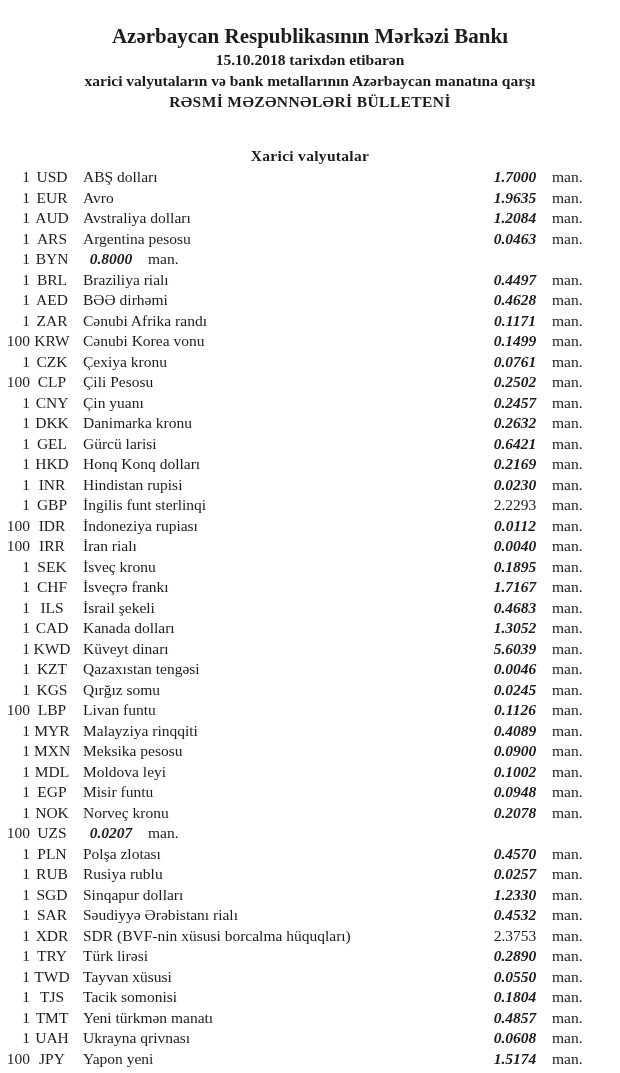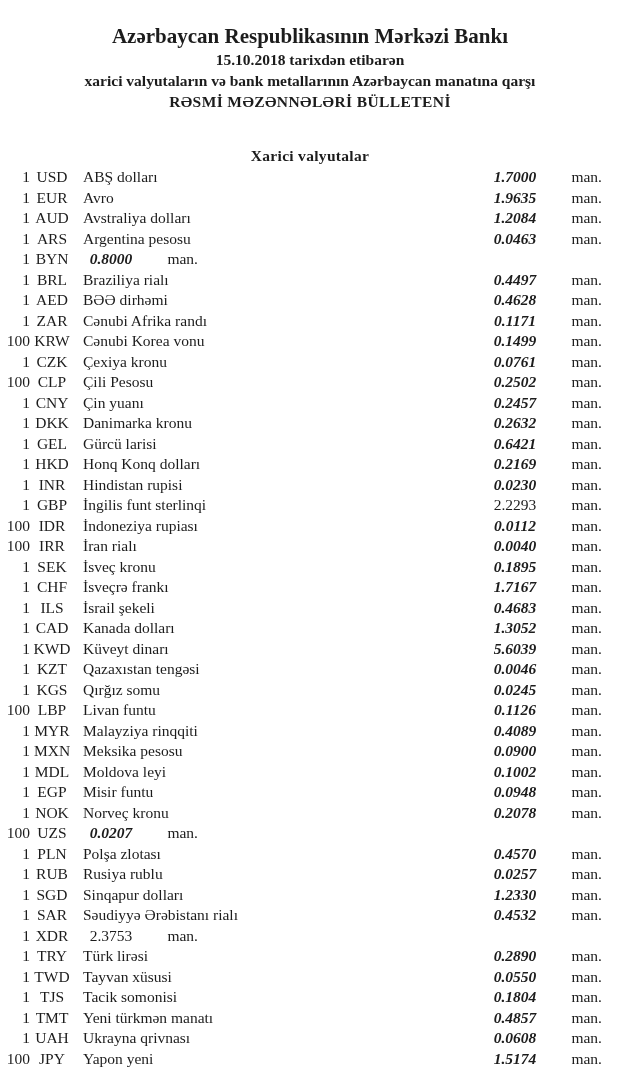--- a/index.html
+++ b/index.html
@@ -71,21 +71,21 @@
     font-weight: bold;
     font-style: italic;
     flex: 0 0 auto;
   }
   .rate.plain {
     font-weight: normal;
     font-style: normal;
   }
   .unit {
     width: 50px;
-    text-align: right;
+    text-align: left;
     flex: 0 0 auto;
   }
 </style>
 </head>
 <body>
 
 <div class="page">
   <div class="hdr">
     <div class="title">Azərbaycan Respublikasının Mərkəzi Bankı</div>
     <div class="sub">15.10.2018 tarixdən etibarən</div>
@@ -349,20 +349,21 @@
       <div class="row">
       <span class="qty">1</span>
       <span class="code">SAR</span>
       <span class="name">Səudiyyə Ərəbistanı rialı</span>
       <span class="rate">0.4532</span>
       <span class="unit">man.</span>
     </div>
       <div class="row">
       <span class="qty">1</span>
       <span class="code">XDR</span>
+      <span class="name">SDR (BVF-nin xüsusi borcalma hüquqları)</span>
       <span class="rate plain">2.3753</span>
       <span class="unit">man.</span>
     </div>
       <div class="row">
       <span class="qty">1</span>
       <span class="code">TRY</span>
       <span class="name">Türk lirəsi</span>
       <span class="rate">0.2890</span>
       <span class="unit">man.</span>
     </div>

